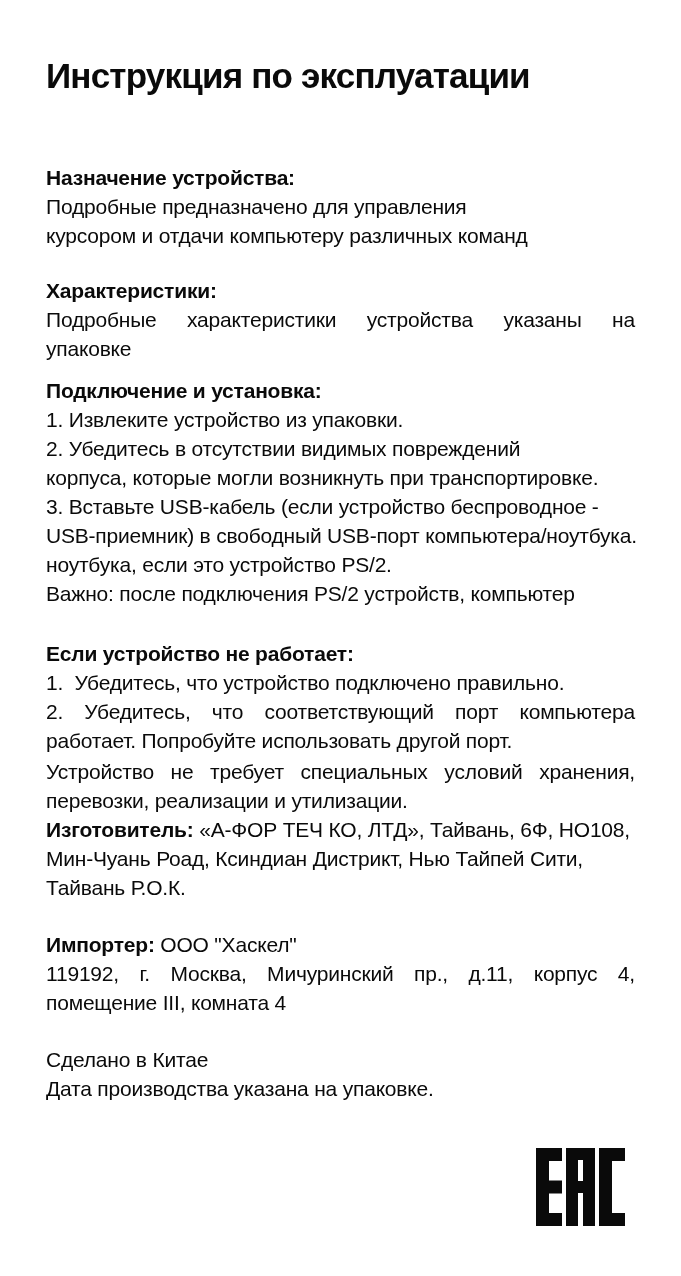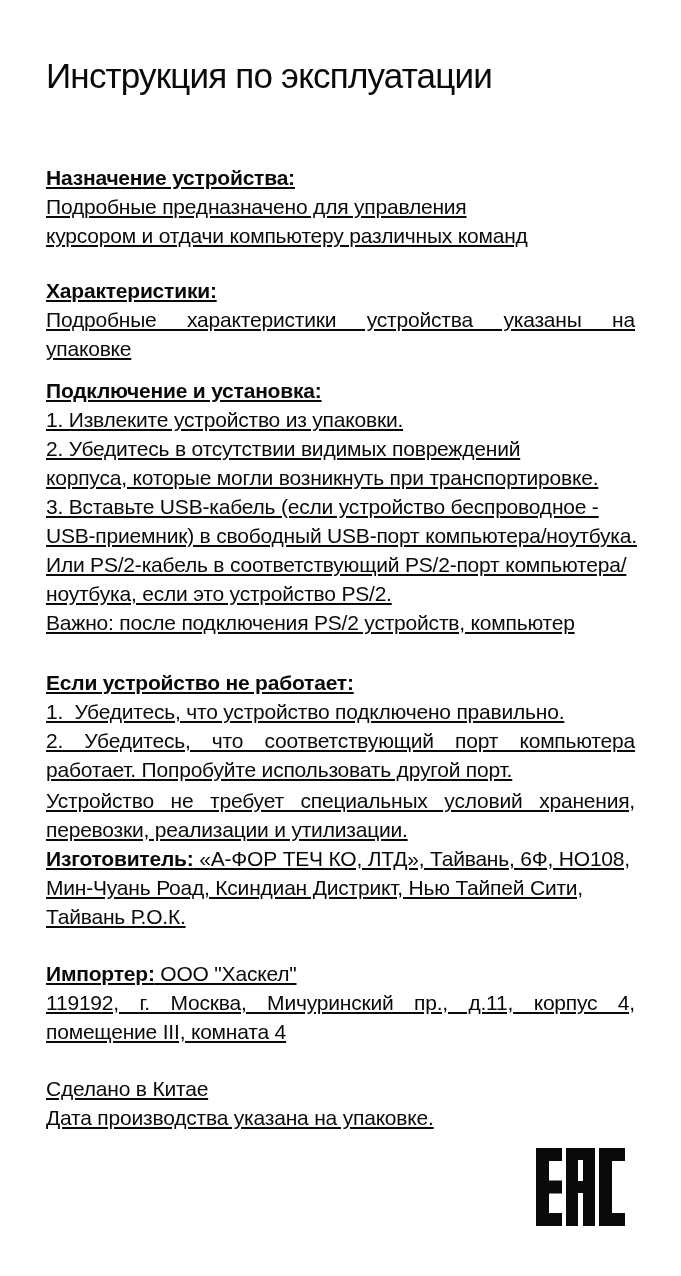--- a/index.html
+++ b/index.html
@@ -11,37 +11,37 @@
     color: #0a0a0a;
     font-family: "Liberation Sans", sans-serif;
     font-size: 21px;
     overflow: hidden;
   }
   .content { padding: 0 46px; }
   .title {
     margin: 54px 0 0 0;
     font-size: 35px;
     line-height: 44px;
-    font-weight: 400;
+    font-weight: 700;
     letter-spacing: -0.8px;
     white-space: pre;
   }
   .line {
     line-height: 29px;
     letter-spacing: -0.2px;
     white-space: pre;
   }
   .h { font-weight: 700; }
   .just {
     white-space: normal;
     text-align: justify;
     text-align-last: justify;
   }
   .inline-label { font-weight: 700; }
-  section { margin: 0; text-decoration: underline; }
+  section { margin: 0; }
   .eac {
     position: absolute;
     left: 536px;
     top: 1148px;
     width: 89px;
     height: 78px;
   }
 </style>
 </head>
 <body>
@@ -63,21 +63,20 @@
       <div class="line">упаковке</div>
     </section>
 
     <section style="margin-top:13px">
       <div class="line h">Подключение и установка:</div>
       <div class="line">1. Извлеките устройство из упаковки.</div>
       <div class="line">2. Убедитесь в отсутствии видимых повреждений</div>
       <div class="line">корпуса, которые могли возникнуть при транспортировке.</div>
       <div class="line">3. Вставьте USB-кабель (если устройство беспроводное -</div>
       <div class="line">USB-приемник) в свободный USB-порт компьютера/ноутбука.</div>
-      <div class="line">Или PS/2-кабель в соответствующий PS/2-порт компьютера/</div>
       <div class="line">ноутбука, если это устройство PS/2.</div>
       <div class="line">Важно: после подключения PS/2 устройств, компьютер</div>
     </section>
 
     <section style="margin-top:31px">
       <div class="line h">Если устройство не работает:</div>
       <div class="line">1.  Убедитесь, что устройство подключено правильно.</div>
       <div class="line just">2. Убедитесь, что соответствующий порт компьютера</div>
       <div class="line">работает. Попробуйте использовать другой порт.</div>
     </section>

